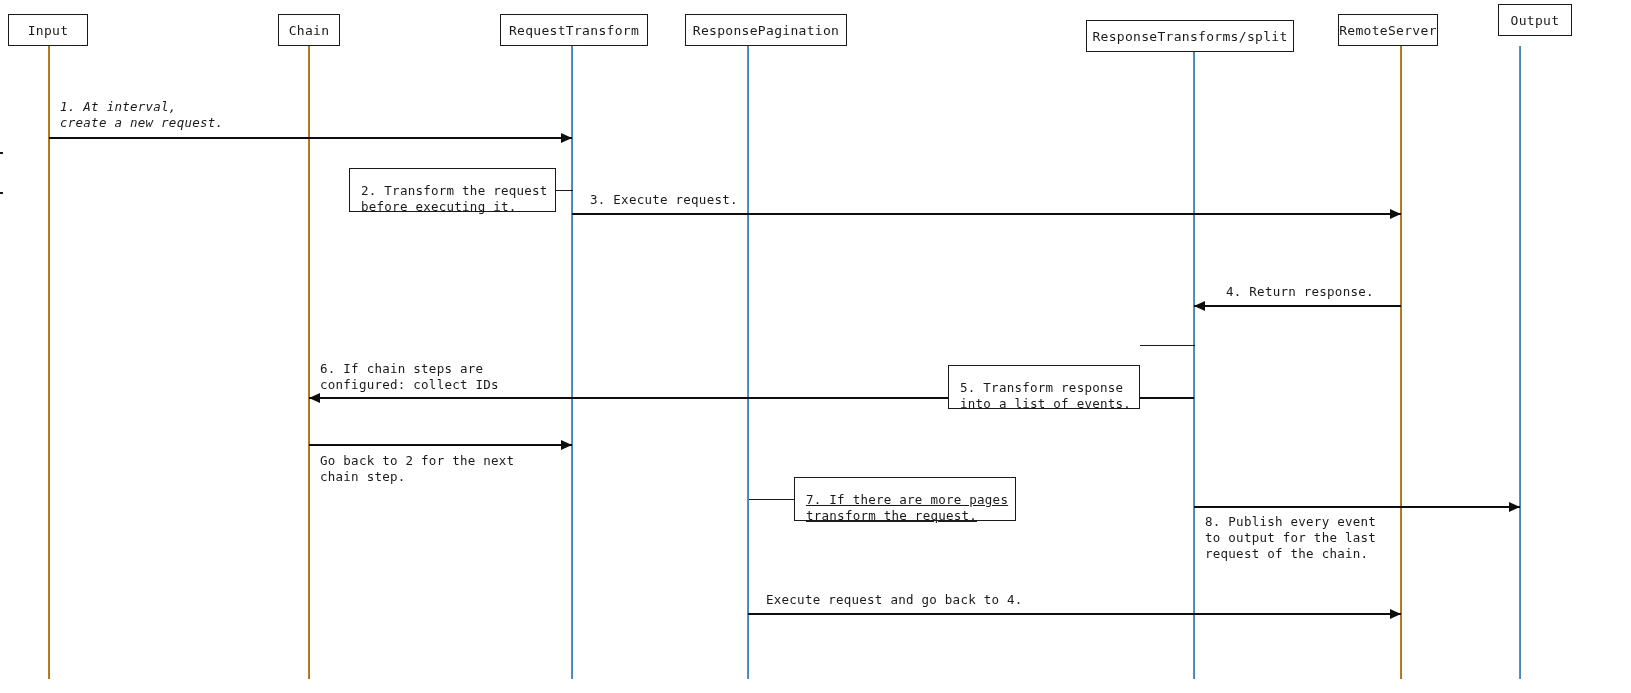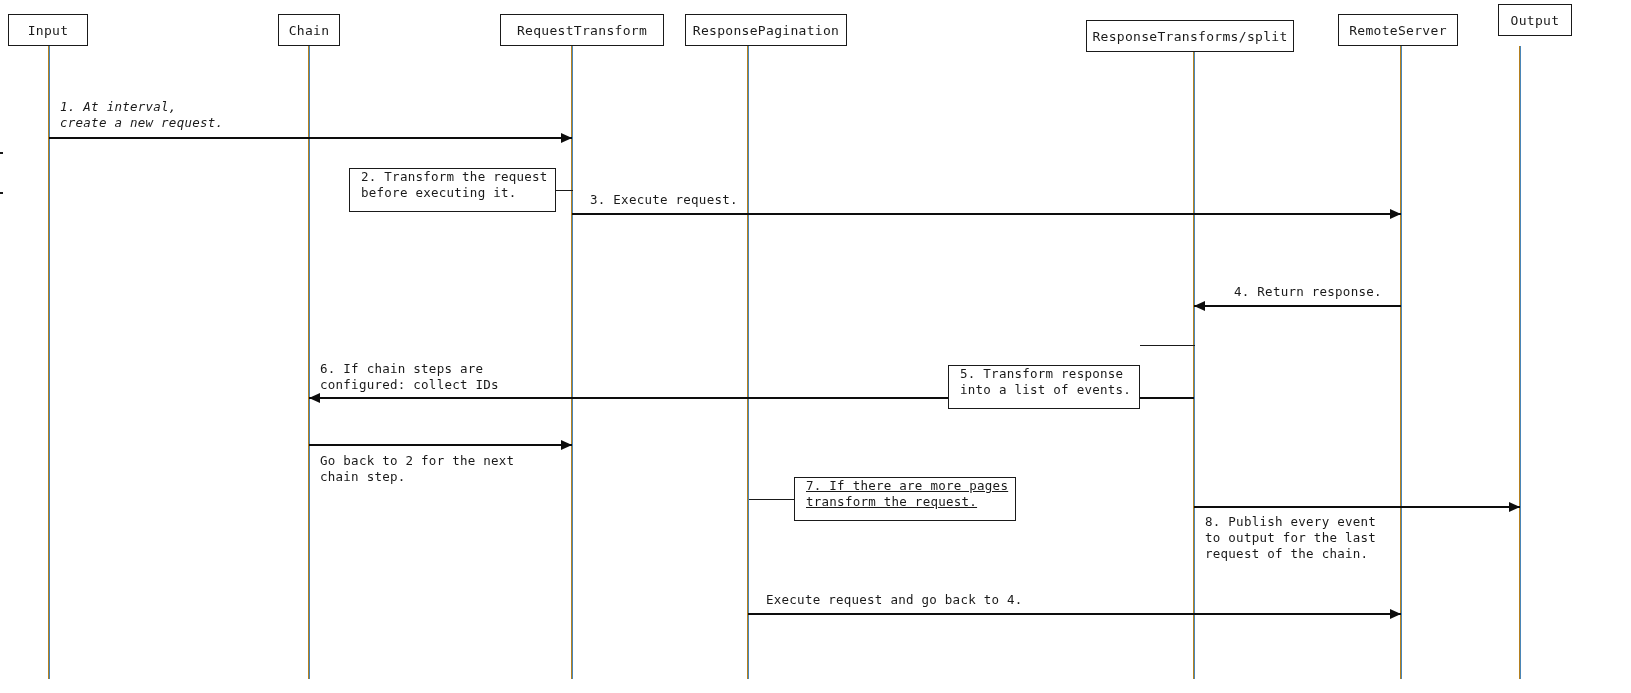--- a/index.html
+++ b/index.html
@@ -72,21 +72,21 @@
   .note {
     position: absolute;
     box-sizing: border-box;
     border: 1.4px solid #1a1a1a;
     background: #ffffff;
     color: #1a1a1a;
     font-size: 12.5px;
     line-height: 16px;
     white-space: pre;
     letter-spacing: 0.25px;
-    padding: 0 11px;
+    padding: 14px 11px;
   }
   .note-stem {
     position: absolute;
     height: 1.4px;
     background: #1a1a1a;
   }
   
   .edge-artifact {
     position: absolute;
     background: #1a1a1a;
@@ -105,37 +105,37 @@
       <div class="lifeline" style="left: 308px; top: 46px; height: 633px;"></div>
       <div class="lifeline" style="left: 571px; top: 46px; height: 633px;"></div>
       <div class="lifeline" style="left: 747px; top: 46px; height: 633px;"></div>
       <div class="lifeline" style="left: 1193px; top: 46px; height: 633px;"></div>
       <div class="lifeline" style="left: 1400px; top: 46px; height: 633px;"></div>
       <div class="lifeline" style="left: 1519px; top: 46px; height: 633px;"></div>
     </div>
   <div id="participants">
       <div class="participant" style="left: 8px; top: 14px; width: 80px; height: 32px;">Input</div>
       <div class="participant" style="left: 278px; top: 14px; width: 62px; height: 32px;">Chain</div>
-      <div class="participant" style="left: 500px; top: 14px; width: 164px; height: 32px;">RequestTransform</div>
+      <div class="participant" style="left: 500px; top: 14px; width: 148px; height: 32px;">RequestTransform</div>
       <div class="participant" style="left: 685px; top: 14px; width: 162px; height: 32px;">ResponsePagination</div>
       <div class="participant" style="left: 1086px; top: 20px; width: 208px; height: 32px;">ResponseTransforms/split</div>
-      <div class="participant" style="left: 1338px; top: 14px; width: 120px; height: 32px;">RemoteServer</div>
+      <div class="participant" style="left: 1338px; top: 14px; width: 100px; height: 32px;">RemoteServer</div>
       <div class="participant" style="left: 1483px; top: 4px; width: 74px; height: 32px; margin-left: 15px;">Output</div>
     </div>
   <div id="messages">
       <div class="msg-line" style="left: 49px; top: 137px; width: 523px;"></div>
       <div class="arrow-head right" style="top: 133px; left: 561px;"></div>
       <div class="msg-label" style="left: 60px; top: 99px; font-style: italic;">1. At interval,
 create a new request.</div>
       <div class="msg-line" style="left: 572px; top: 213px; width: 829px;"></div>
       <div class="arrow-head right" style="top: 209px; left: 1390px;"></div>
       <div class="msg-label" style="left: 590px; top: 192px;">3. Execute request.</div>
       <div class="msg-line" style="left: 1194px; top: 305px; width: 207px;"></div>
       <div class="arrow-head left" style="top: 301px; left: 1194px;"></div>
-      <div class="msg-label" style="left: 1226px; top: 284px; margin-left: 8px;">4. Return response.</div>
+      <div class="msg-label" style="left: 1226px; top: 284px;">4. Return response.</div>
       <div class="msg-line" style="left: 309px; top: 397px; width: 885px;"></div>
       <div class="arrow-head left" style="top: 393px; left: 309px;"></div>
       <div class="msg-label" style="left: 320px; top: 361px;">6. If chain steps are
 configured: collect IDs</div>
       <div class="msg-line" style="left: 309px; top: 444px; width: 263px;"></div>
       <div class="arrow-head right" style="top: 440px; left: 561px;"></div>
       <div class="msg-label" style="left: 320px; top: 453px;">Go back to 2 for the next
 chain step.</div>
       <div class="msg-line" style="left: 1194px; top: 506px; width: 326px;"></div>
       <div class="arrow-head right" style="top: 502px; left: 1509px;"></div>

